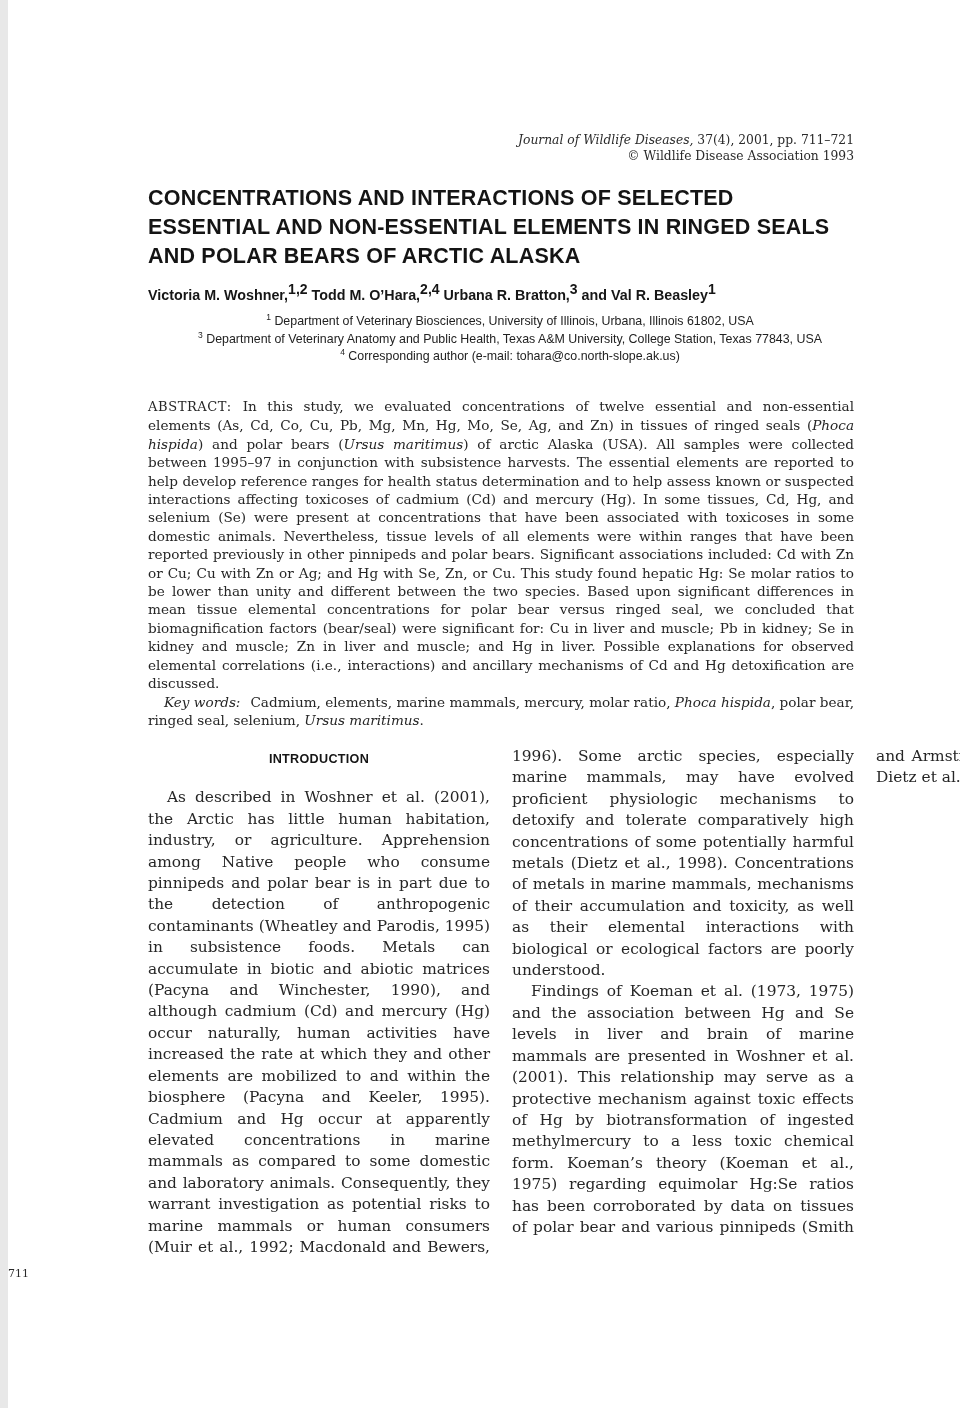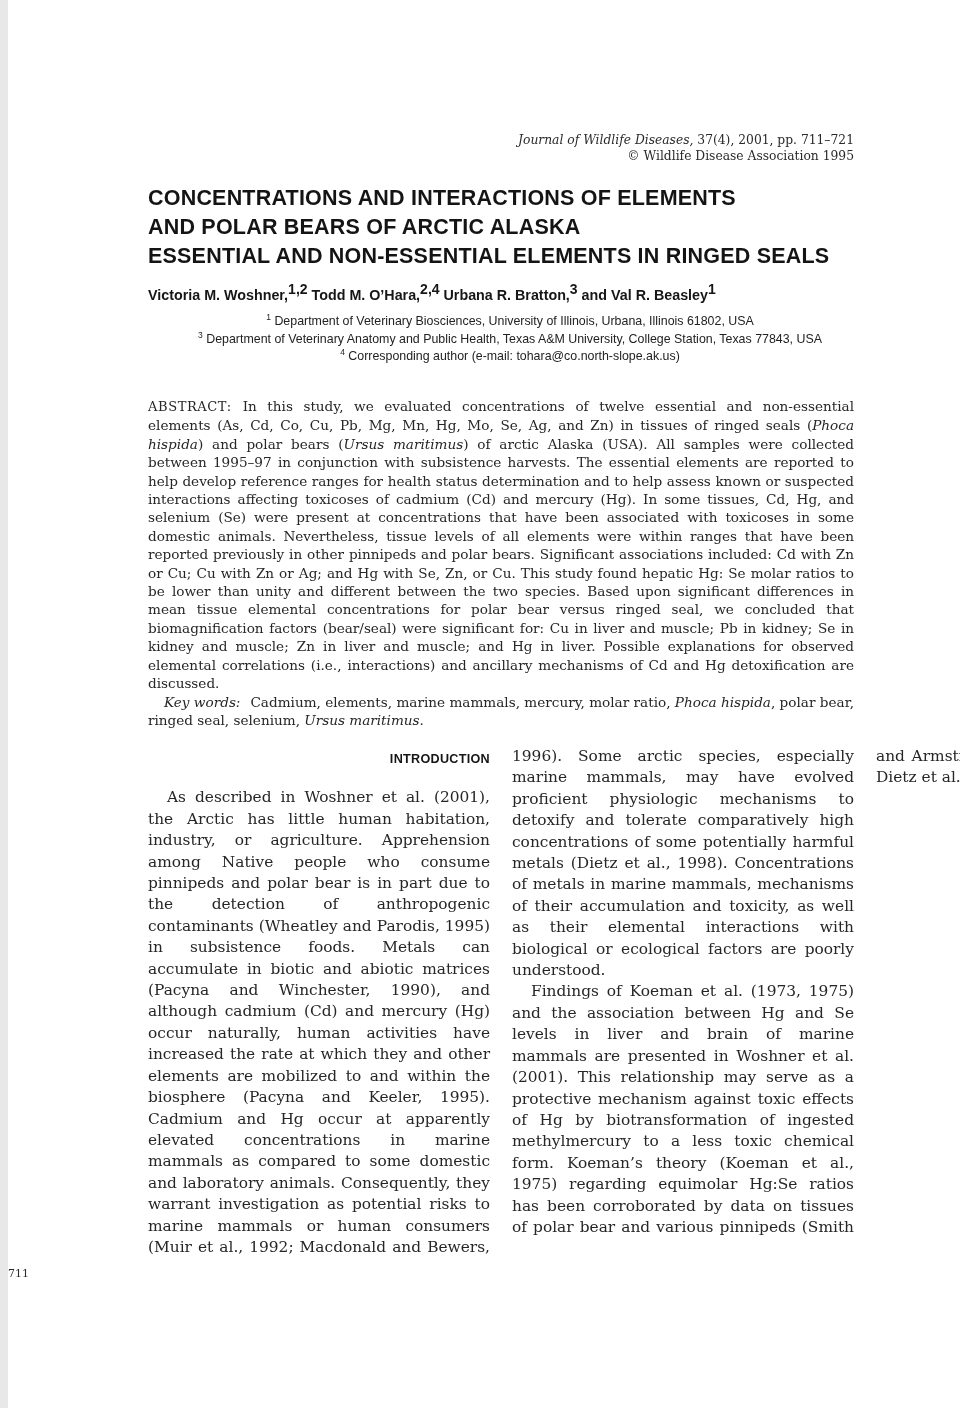--- a/index.html
+++ b/index.html
@@ -116,21 +116,21 @@
     font-size: 15.4px;
     line-height: 21.4px;
     text-align: justify;
     color: #262626;
   }
   .section-heading {
     font-family: "Liberation Sans", sans-serif;
     font-weight: bold;
     font-size: 12.6px;
     letter-spacing: 0.3px;
-    text-align: right;
+    text-align: center;
     color: #151515;
     margin: 3px 0 17px 0;
   }
   .body-par {
     margin: 0;
     text-indent: 19px;
   }
 
   
   .page-number {
@@ -143,27 +143,27 @@
     color: #2a2a2a;
   }
 </style>
 </head>
 <body>
 
 <div class="sheet">
 
   <div class="journal-header">
     <div><span class="italic">Journal of Wildlife Diseases,</span><span> 37(4), 2001, pp. 711–721</span></div>
-    <div>© Wildlife Disease Association 1995</div>
+    <div>© Wildlife Disease Association 1993</div>
   </div>
 
   <div class="paper-title">
-    <div>CONCENTRATIONS AND INTERACTIONS OF ELEMENTS</div>
+    <div>CONCENTRATIONS AND INTERACTIONS OF SELECTED</div>
+    <div>ESSENTIAL AND NON-ESSENTIAL ELEMENTS IN RINGED SEALS</div>
     <div>AND POLAR BEARS OF ARCTIC ALASKA</div>
-    <div>ESSENTIAL AND NON-ESSENTIAL ELEMENTS IN RINGED SEALS</div>
   </div>
 
   <p class="authors"><span><span>Victoria M. Woshner,</span><sup>1,2</sup></span><span><span> Todd M. O’Hara,</span><sup>2,4</sup></span><span><span> Urbana R. Bratton,</span><sup>3</sup></span><span><span> and Val R. Beasley</span><sup>1</sup></span></p>
 
   <div class="affiliations">
     <div><sup>1</sup><span> Department of Veterinary Biosciences, University of Illinois, Urbana, Illinois 61802, USA</span></div>
     <div><sup>3</sup><span> Department of Veterinary Anatomy and Public Health, Texas A&amp;M University, College Station, Texas 77843, USA</span></div>
     <div><sup>4</sup><span> Corresponding author (e-mail: tohara@co.north-slope.ak.us)</span></div>
   </div>
 

